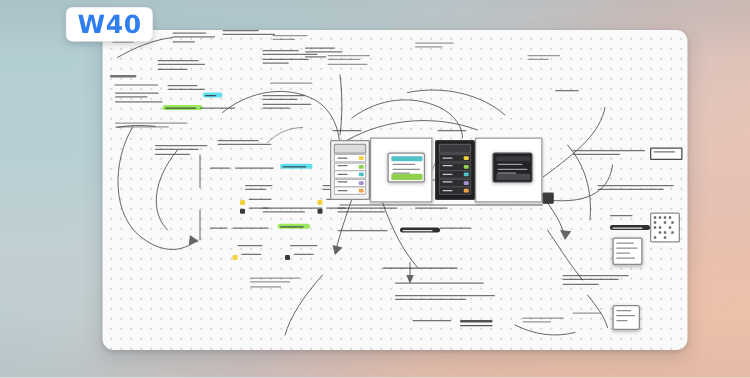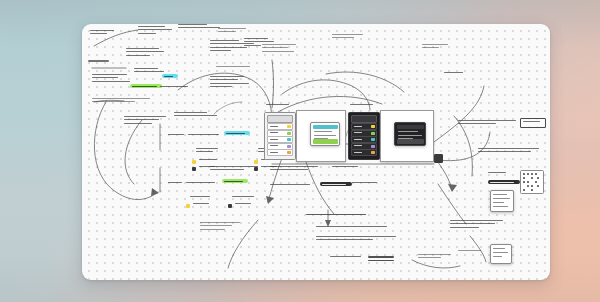--- a/index.html
+++ b/index.html
@@ -505,14 +505,17 @@
       <i style="width:86%"></i>
         <i style="width:58%"></i>
     </div>
     <div class="sc fine lite" style="left:250px;top:10px;width:34px;">
       <i style="width:92%"></i>
         <i style="width:66%"></i>
     </div>
     <div class="boxed" style="left:352px;top:130px;width:7px;height:7px;background:#3a3a3c;border-color:#3a3a3c;"></div>
   </div>
 
+  <div class="badge">
+    <span>W40</span>
+  </div>
 
 </div>
 
 </body></html>

